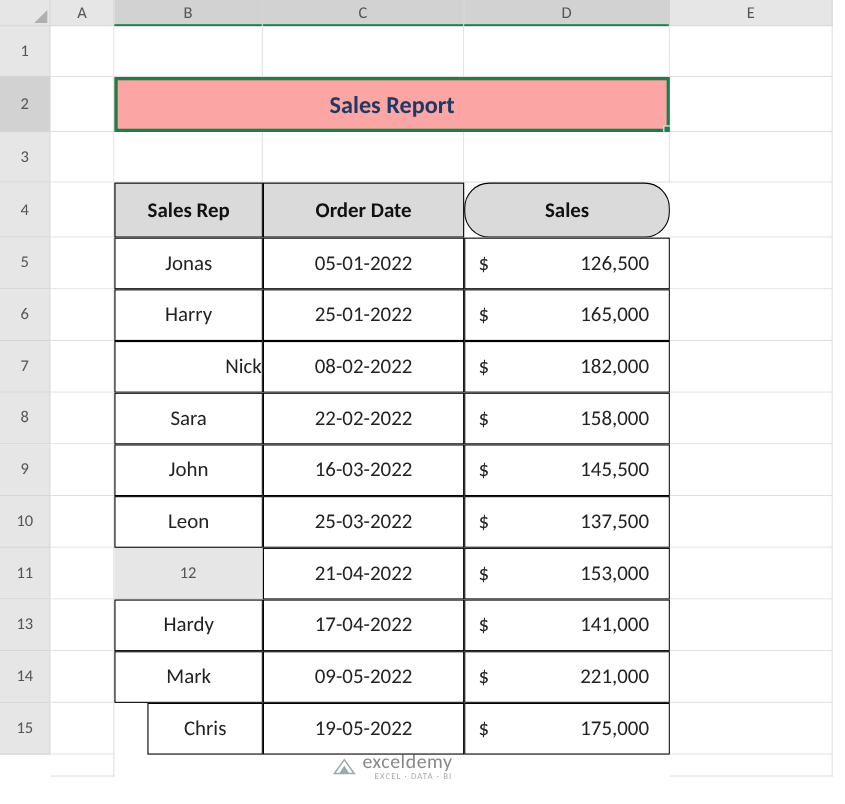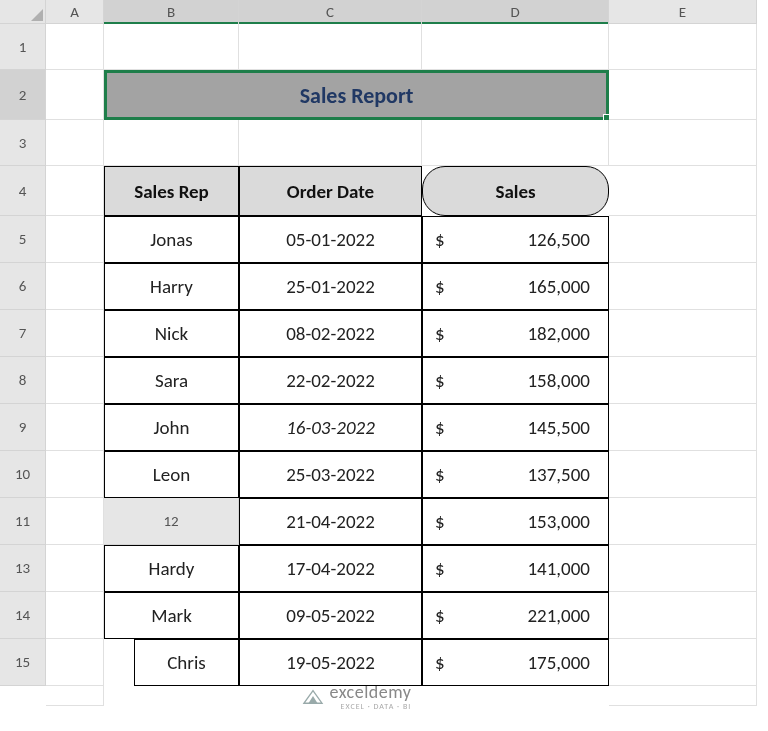--- a/index.html
+++ b/index.html
@@ -69,21 +69,21 @@
   position: relative;
   background: #fff;
 }
 .title-wrap {
   grid-column: 3 / 6;
   grid-row: 3;
   display: flex;
   align-items: center;
   justify-content: center;
   border: 3px solid #1e7e4a;
-  background: #a3a3a3;
+  background: #fca5a5;
   font-size: 22px;
   font-weight: bold;
   color: #203864;
   position: relative;
 }
 .fill-handle {
   position: absolute;
   width: 8px; height: 8px;
   background: #1e7e4a;
   right: -5px; bottom: -5px;
@@ -194,21 +194,21 @@
     <div class="cell tbl-cell" style="grid-area: 7 / 4;">
       <span>25-01-2022</span>
     </div>
     <div class="cell tbl-cell sales" style="grid-area: 7 / 5;">
       <span class="dollar">$</span>
       <span class="amt">165,000</span>
     </div>
     <div class="cell" style="grid-area: 7 / 6;"></div>
     <div class="row-hdr">7</div>
     <div class="cell" style="grid-area: 8 / 2;"></div>
-    <div class="cell tbl-cell" style="grid-area: 8 / 3;">
+    <div class="cell tbl-cell" style="grid-area: 8 / 3; justify-content: flex-end;">
       <span>Nick</span>
     </div>
     <div class="cell tbl-cell" style="grid-area: 8 / 4;">
       <span>08-02-2022</span>
     </div>
     <div class="cell tbl-cell sales" style="grid-area: 8 / 5;">
       <span class="dollar">$</span>
       <span class="amt">182,000</span>
     </div>
     <div class="cell" style="grid-area: 8 / 6;"></div>
@@ -223,21 +223,21 @@
     <div class="cell tbl-cell sales" style="grid-area: 9 / 5;">
       <span class="dollar">$</span>
       <span class="amt">158,000</span>
     </div>
     <div class="cell" style="grid-area: 9 / 6;"></div>
     <div class="row-hdr">9</div>
     <div class="cell" style="grid-area: 10 / 2;"></div>
     <div class="cell tbl-cell" style="grid-area: 10 / 3;">
       <span>John</span>
     </div>
-    <div class="cell tbl-cell" style="grid-area: 10 / 4; font-style: italic;">
+    <div class="cell tbl-cell" style="grid-area: 10 / 4;">
       <span>16-03-2022</span>
     </div>
     <div class="cell tbl-cell sales" style="grid-area: 10 / 5;">
       <span class="dollar">$</span>
       <span class="amt">145,500</span>
     </div>
     <div class="cell" style="grid-area: 10 / 6;"></div>
     <div class="row-hdr">10</div>
     <div class="cell" style="grid-area: 11 / 2;"></div>
     <div class="cell tbl-cell" style="grid-area: 11 / 3;">

